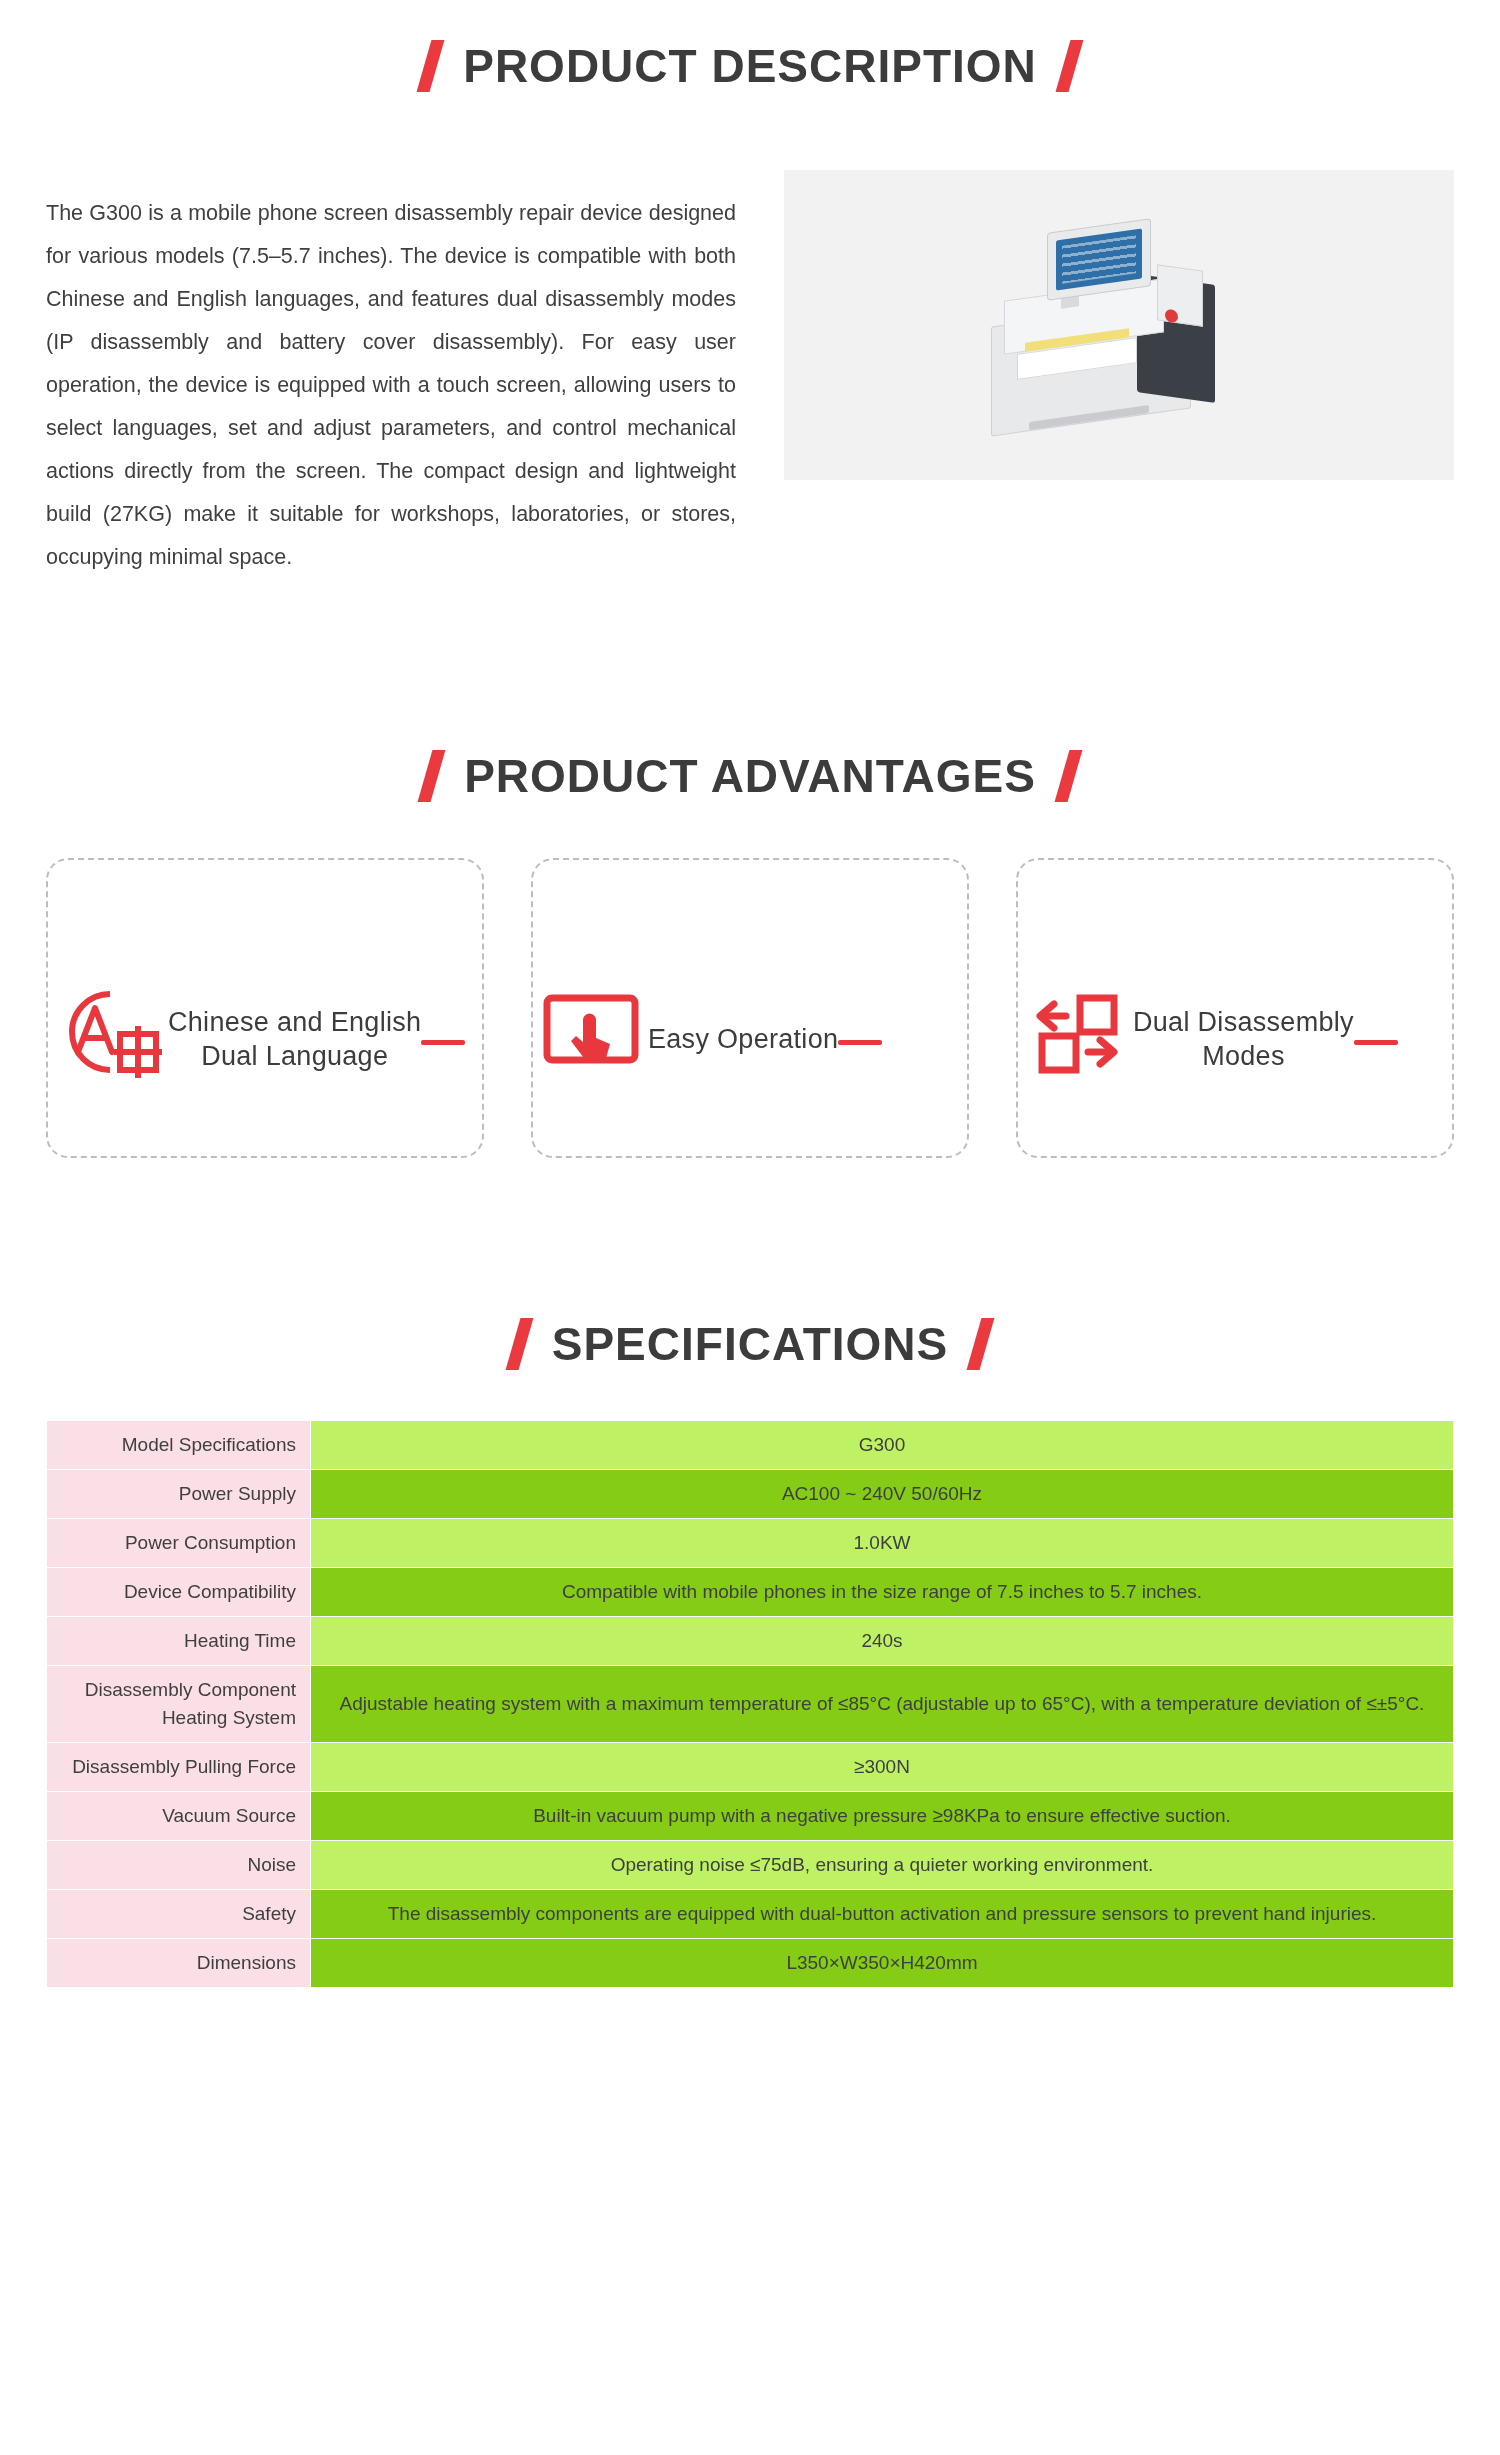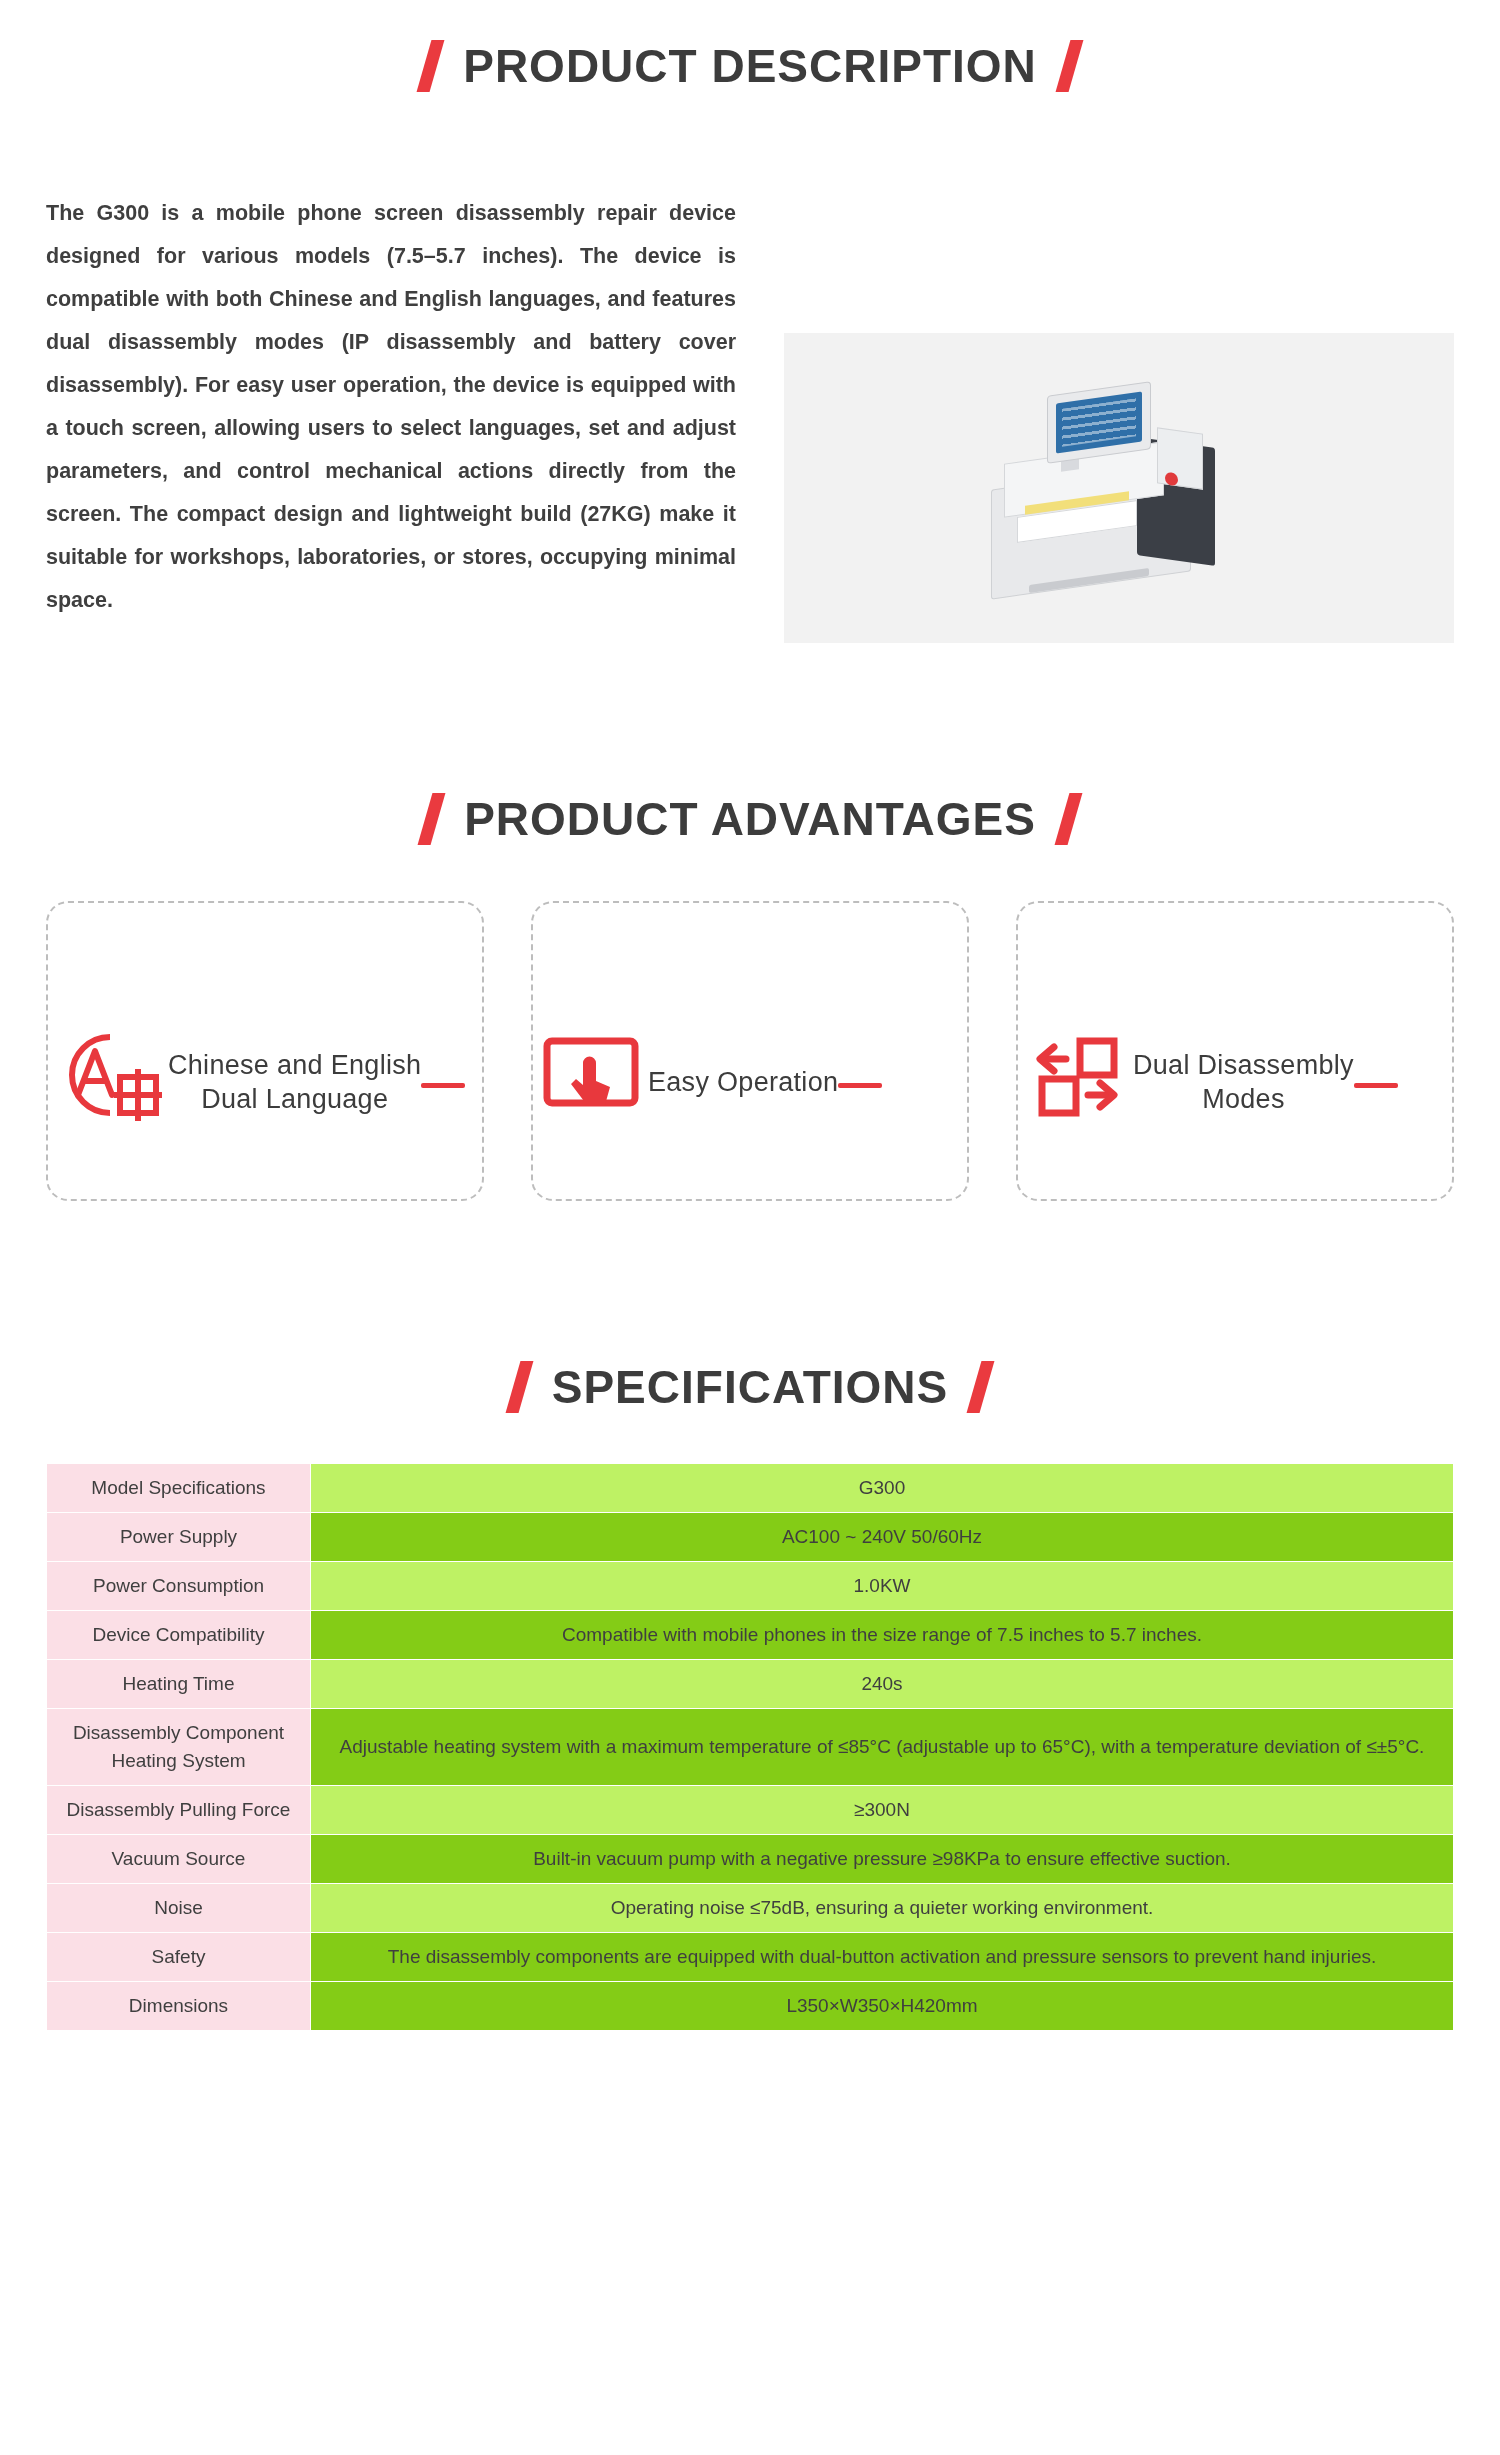--- a/index.html
+++ b/index.html
@@ -45,22 +45,21 @@
     color: #3c3c3c;
     line-height: 1;
     white-space: nowrap;
   }
 
   
   .desc-wrap {
     display: flex;
     gap: 48px;
     margin-top: 78px;
-    align-items: flex-end;
-    font-weight: bold;
+    align-items: flex-start;
   }
   .desc-text {
     width: 690px;
     font-size: 21.5px;
     line-height: 43px;
     text-align: justify;
     color: #3f3f3f;
   }
   .desc-image {
     flex: 1;
@@ -246,21 +245,21 @@
   .spec-table td {
     border: 1px solid #ffffff;
     font-size: 19px;
     color: #3f3f3f;
     padding: 10px 14px;
     line-height: 28px;
   }
   .spec-table td.key {
     width: 264px;
     background: #fbdfe6;
-    text-align: center;
+    text-align: right;
     vertical-align: middle;
   }
   .spec-table td.val {
     background: #bef264;
     text-align: center;
     vertical-align: middle;
   }
   .spec-table tr.alt td.val { background: #84cc16; }
   .key-2line { line-height: 26px; }
 </style>

